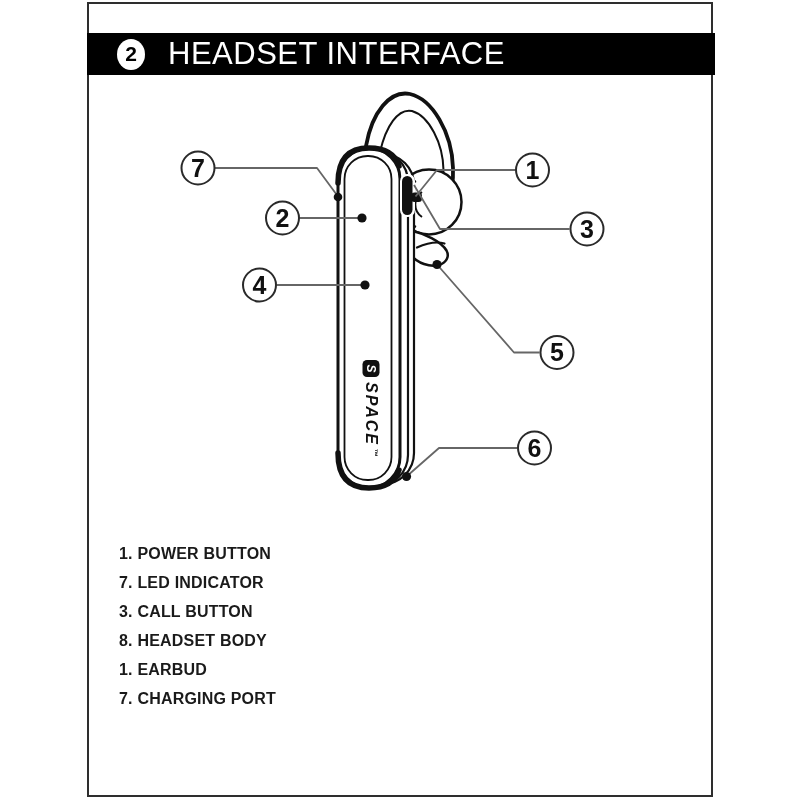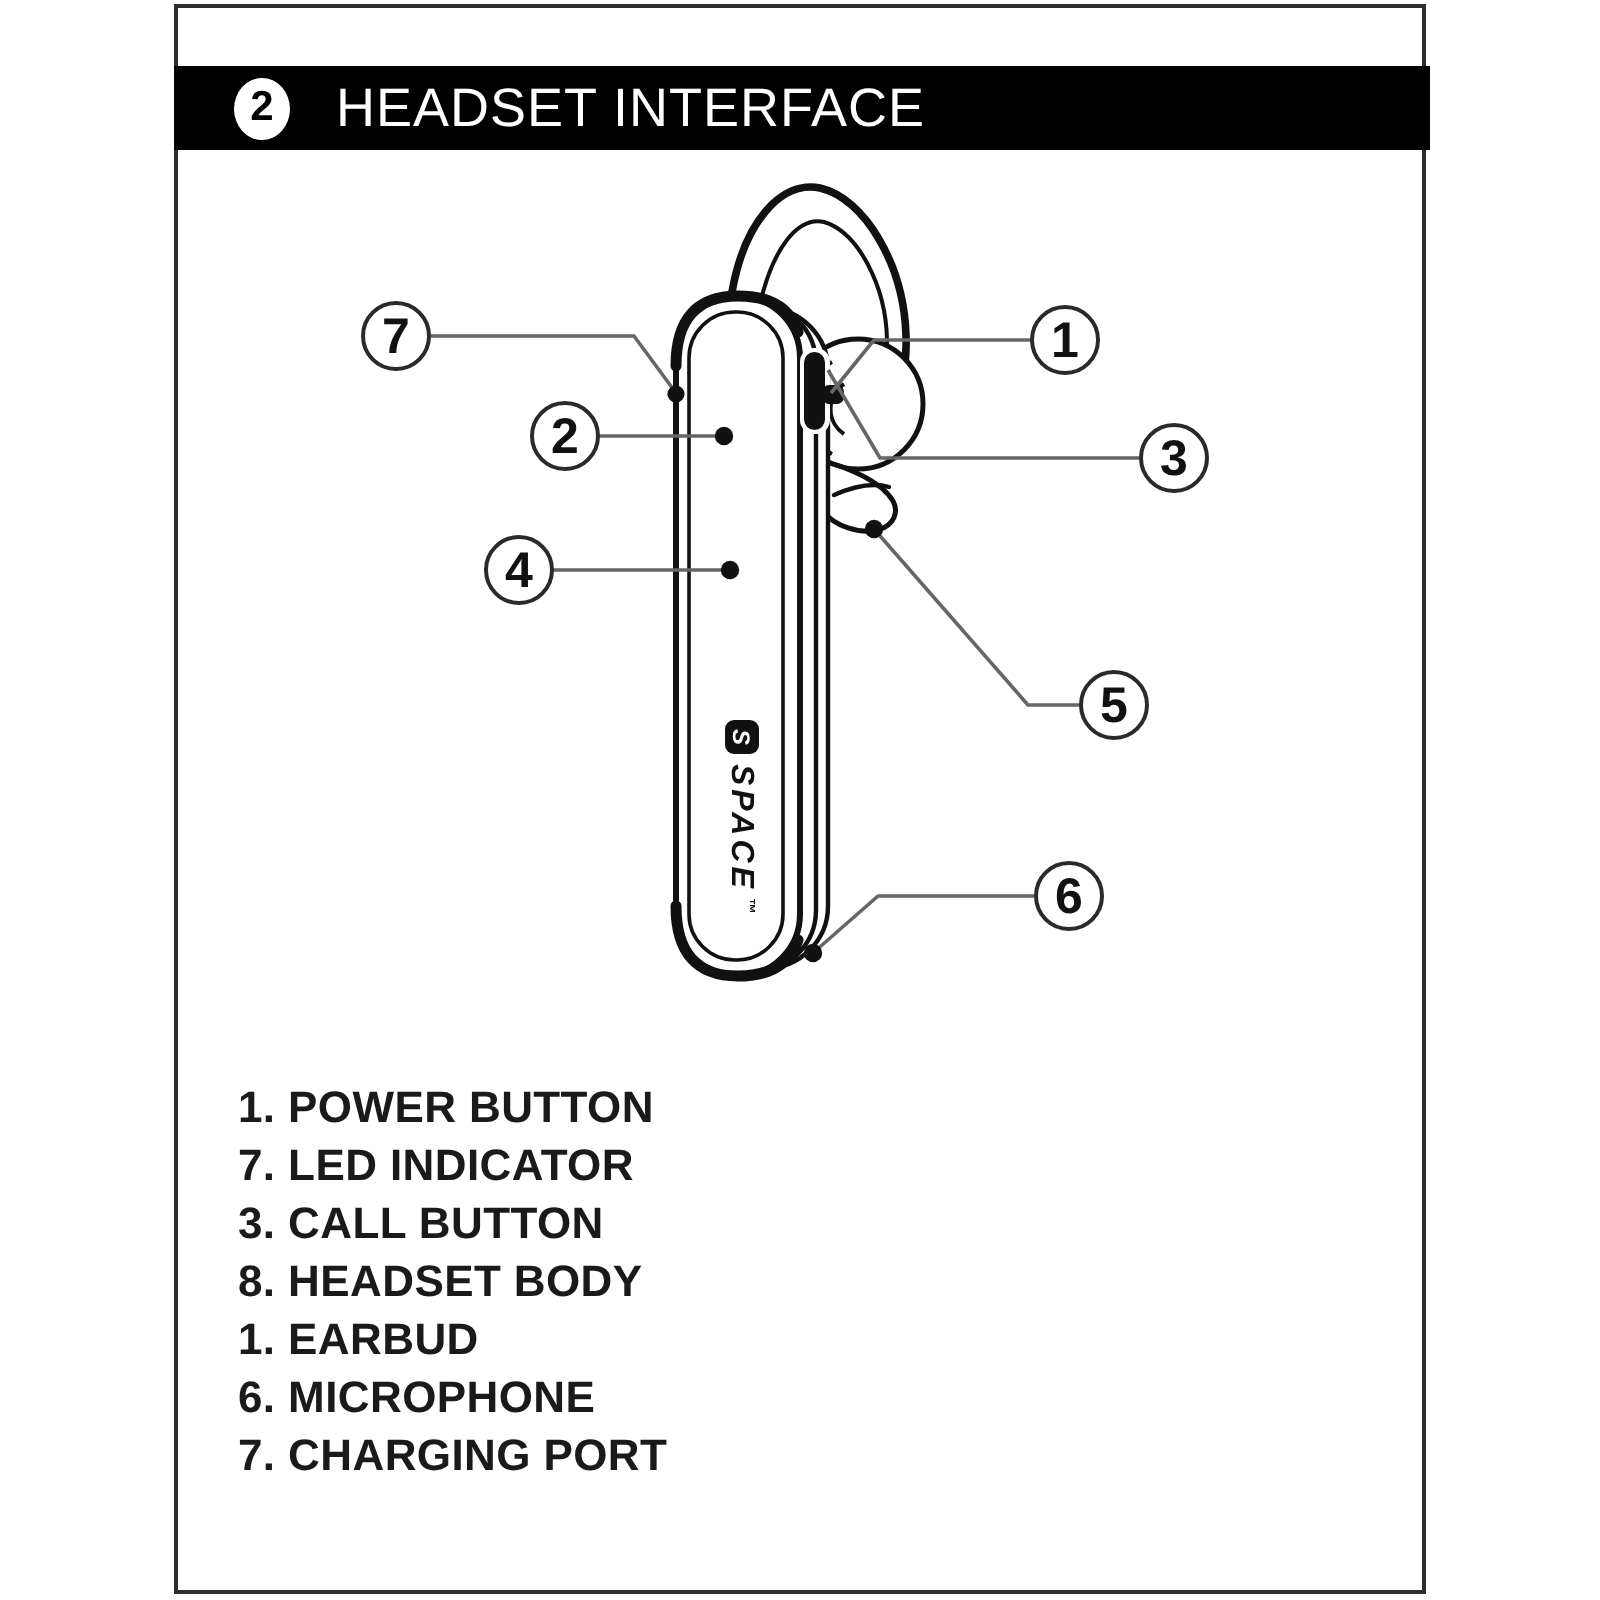--- a/index.html
+++ b/index.html
@@ -14,27 +14,27 @@
   .header-bar{
     position:absolute;left:87px;top:33px;width:628px;height:42px;
     background:#000000;display:flex;align-items:center;z-index:3;
   }
   .header-badge{
     width:28px;height:31px;border-radius:50%;background:#ffffff;color:#000000;
     font-weight:700;font-size:21px;display:flex;align-items:center;justify-content:center;
     margin-left:30px;flex:0 0 auto;
   }
   .header-title{
-    color:#ffffff;font-size:27px;font-weight:400;letter-spacing:0.5px;margin-left:23px;
+    color:#ffffff;font-size:31px;font-weight:400;letter-spacing:0.5px;margin-left:23px;
     white-space:nowrap;
   }
   .diagram-svg{position:absolute;left:87px;top:80px;width:628px;height:460px;z-index:2;}
   .legend{position:absolute;left:119px;top:539px;z-index:2;}
   .legend-row{
-    font-size:22px;font-weight:700;color:#1a1a1a;line-height:29px;letter-spacing:0.2px;
+    font-size:16px;font-weight:700;color:#1a1a1a;line-height:29px;letter-spacing:0.2px;
     white-space:nowrap;
   }
   svg text{font-family:"Liberation Sans", sans-serif;}
   .callout-num{font-size:25px;font-weight:700;fill:#111111;}
 </style>
 </head>
 <body>
 
 <div class="page-frame"></div>
 
@@ -121,15 +121,14 @@
     <text class="callout-num" x="198" y="176.5" text-anchor="middle">7</text>
   </g>
 </svg>
 
 <div class="legend">
   <div class="legend-row">1. POWER BUTTON</div>
   <div class="legend-row">7. LED INDICATOR</div>
   <div class="legend-row">3. CALL BUTTON</div>
   <div class="legend-row">8. HEADSET BODY</div>
   <div class="legend-row">1. EARBUD</div>
-  <div class="legend-row">6. MICROPHONE</div>
   <div class="legend-row">7. CHARGING PORT</div>
 </div>
 
 </body></html>

